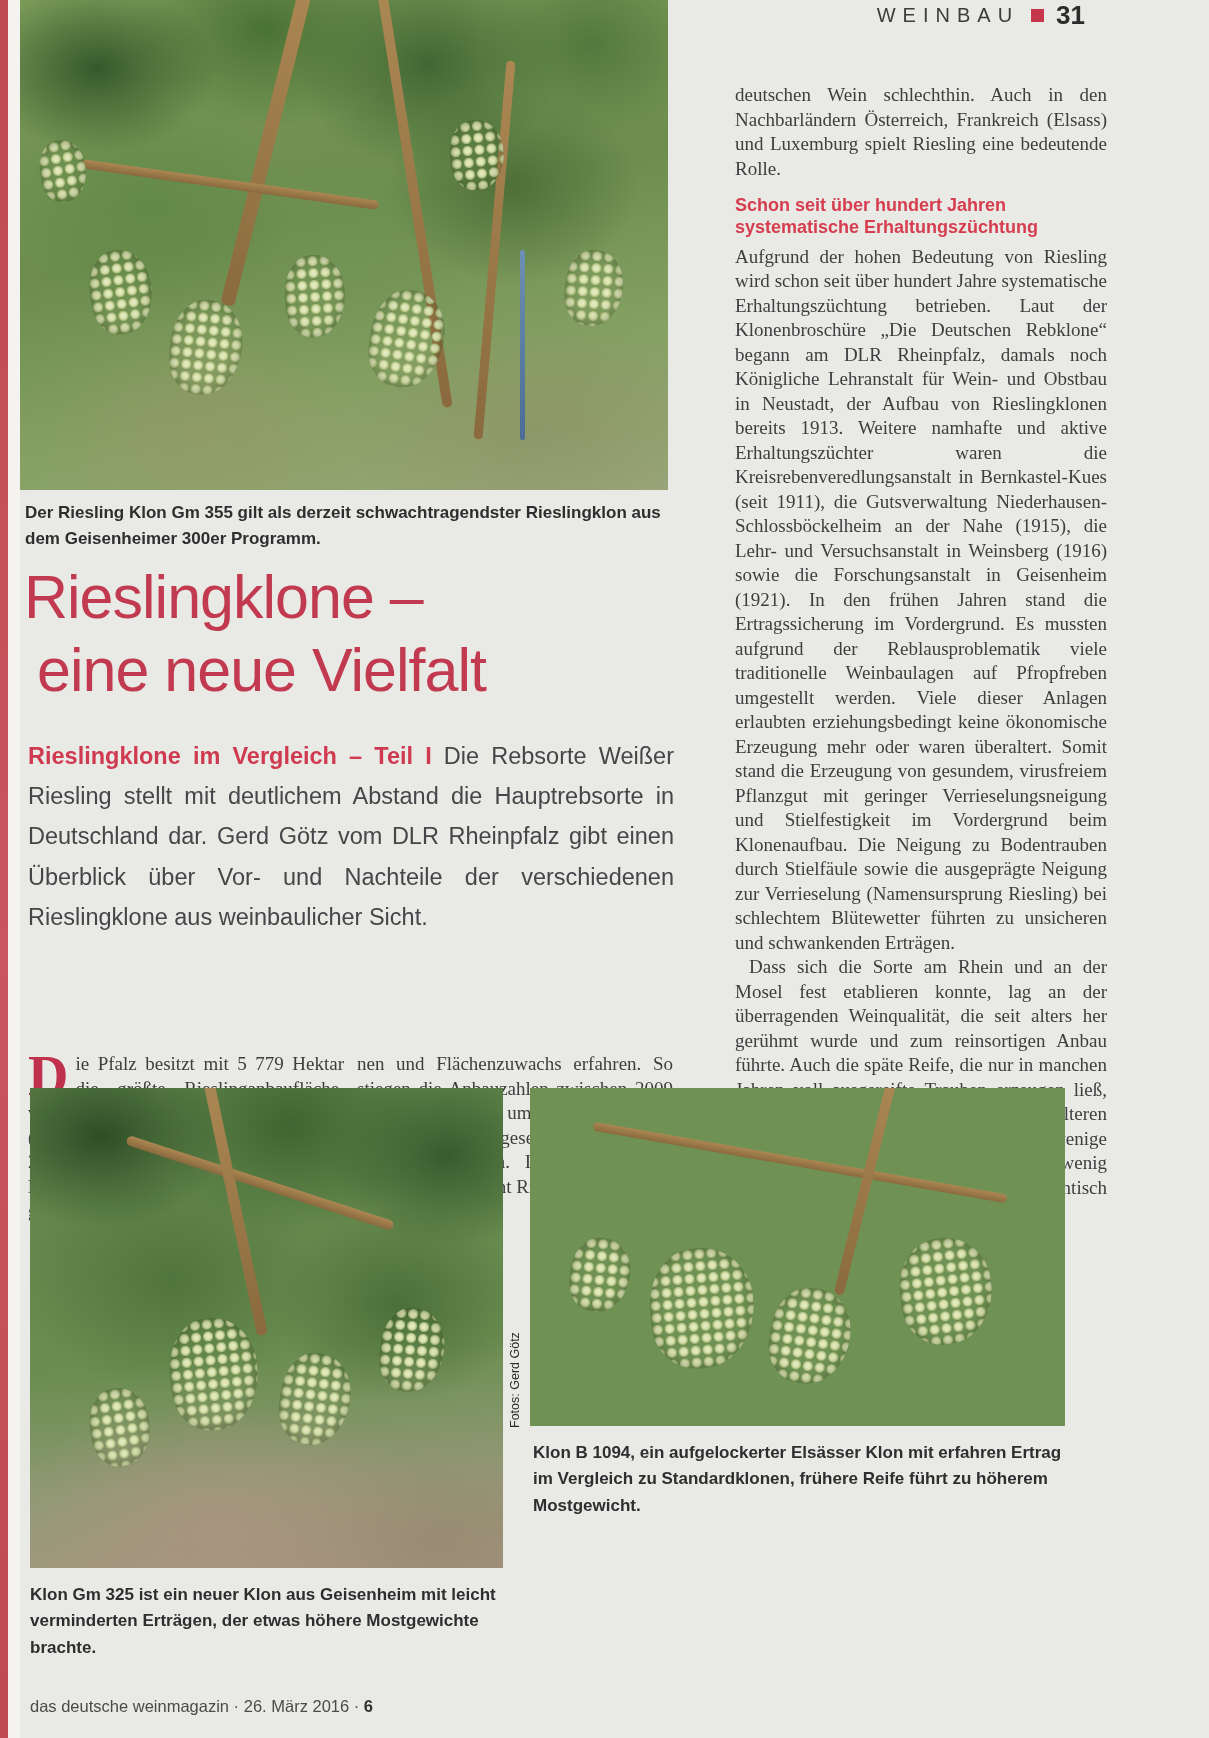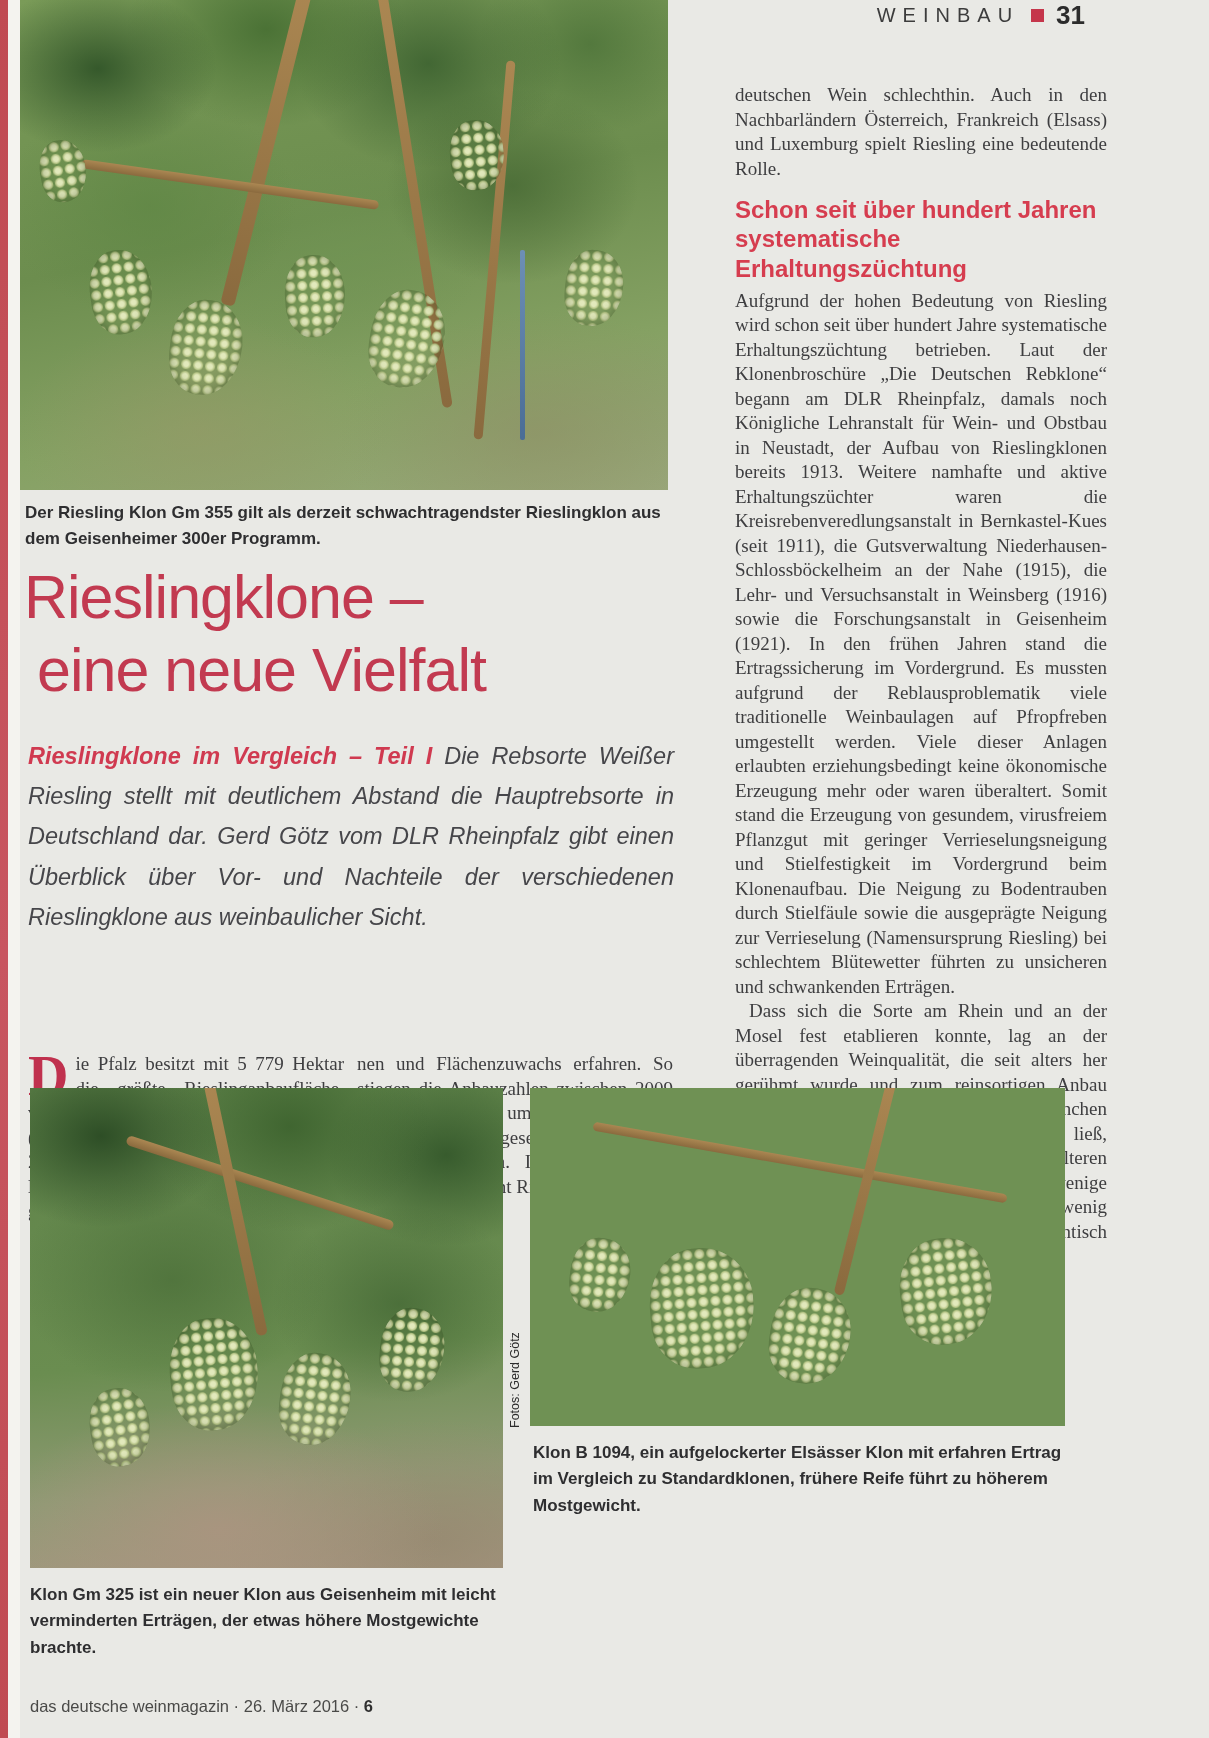--- a/index.html
+++ b/index.html
@@ -67,30 +67,30 @@
   
   .caption{font-weight:bold;font-size:17px;line-height:1.55;color:#2e2e30;}
   #cap-top{position:absolute;left:25px;top:500px;width:648px;}
   #cap-bl{position:absolute;left:30px;top:1582px;width:488px;}
   #cap-br{position:absolute;left:533px;top:1440px;width:532px;}
 
   
   .title{position:absolute;left:24px;width:660px;color:#c23a50;font-size:61px;line-height:1.0;letter-spacing:-1px;font-weight:400;}
   #title1{top:567px;}
   #title2{top:640px;margin-left:13px;}
-  .standfirst{position:absolute;left:28px;top:712px;width:646px;font-size:23.5px;line-height:1.72;color:#46464a;text-align:justify;font-style:italic;}
+  .standfirst{position:absolute;left:28px;top:712px;width:646px;font-size:23.5px;line-height:1.72;color:#46464a;text-align:justify;}
   .standfirst b{color:#d03a50;}
 
   
   .bodycol{position:absolute;font-family:"Liberation Serif",serif;font-size:19px;line-height:1.29;color:#3e3e40;text-align:justify;hyphens:auto;}
   #col1{left:28px;top:1052px;width:316px;}
   #col2{left:357px;top:1052px;width:316px;}
   #col3{left:735px;top:83px;width:372px;}
   .dropcap{float:left;font-family:"Liberation Serif",serif;font-weight:bold;color:#c0314e;font-size:56px;line-height:44px;padding-right:7px;padding-top:2px;}
-  .subhead{font-family:"Liberation Sans",sans-serif;font-weight:bold;color:#d63d4f;font-size:24px;line-height:1.22;margin:14px 0 6px 0;text-align:left;}
+  .subhead{font-family:"Liberation Sans",sans-serif;font-weight:bold;color:#d63d4f;font-size:18px;line-height:1.22;margin:14px 0 6px 0;text-align:left;}
   .para2{text-indent:14px;}
 
   
   .credit-vert{position:absolute;left:508px;top:1318px;height:110px;
     writing-mode:vertical-rl;transform:rotate(180deg);
     font-size:12.5px;color:#2b2b2b;}
   .footer{position:absolute;left:30px;top:1697px;font-size:16.5px;color:#4a4a48;text-align:right;}
   .footer b{color:#303030;}
 </style>
 </head>

